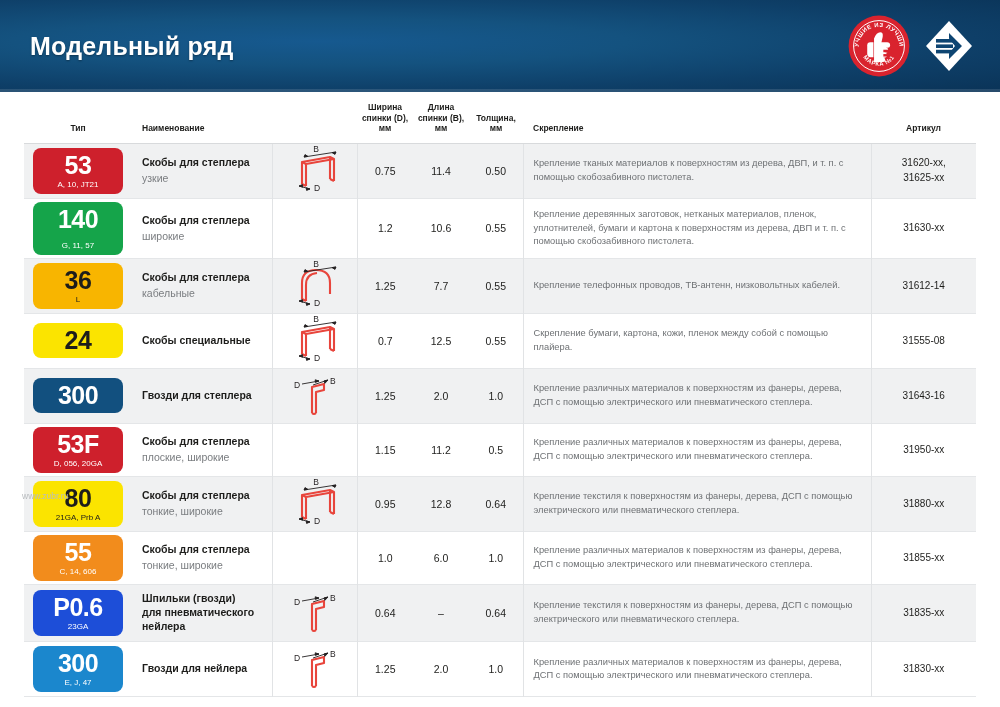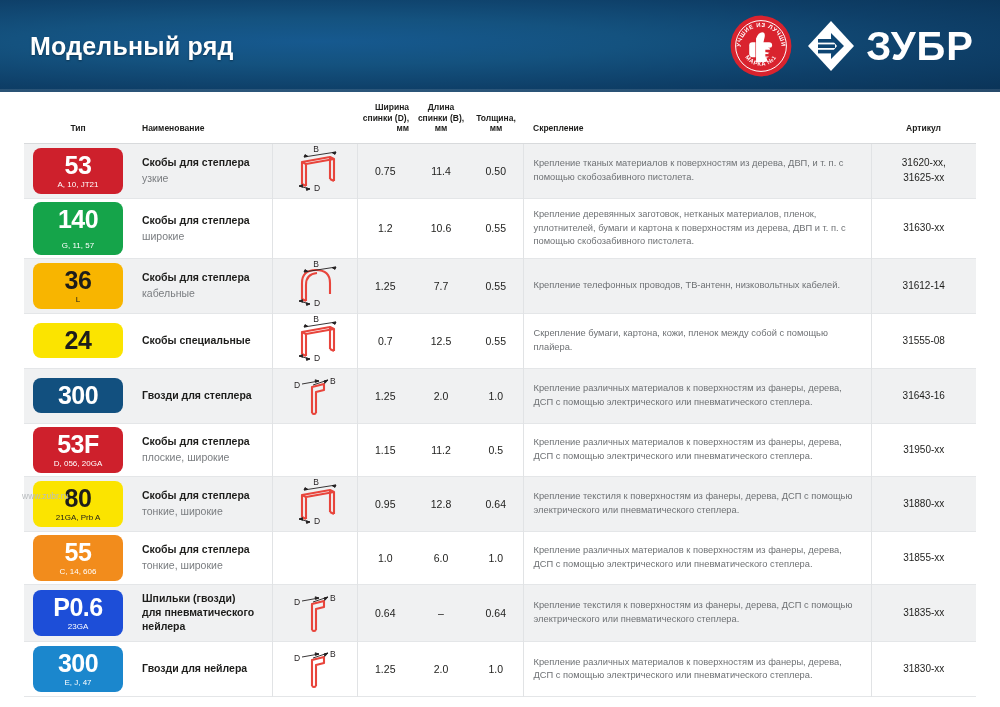--- a/index.html
+++ b/index.html
@@ -50,21 +50,21 @@
     font-weight: bold;
     color: #1d1d1b;
     padding: 10px 4px 9px 4px;
     vertical-align: bottom;
     line-height: 1.25;
     border-bottom: 1px solid #d8dadc;
   }
   th.c-type   { width: 108px; text-align:center; }
   th.c-name   { width: 140px; text-align:left; padding-left:10px;}
   th.c-pic    { width: 85px; }
-  th.c-w      { width: 56px; text-align:right; }
+  th.c-w      { width: 56px; text-align:center; }
   th.c-l      { width: 56px; text-align:center; }
   th.c-t      { width: 54px; text-align:center; }
   th.c-app    { width: 348px; text-align:left; padding-left:10px;}
   th.c-art    { width: 105px; text-align:center; }
 
   tbody tr.row-odd  { background:#f0f1f2; }
   tbody tr.row-even { background:#ffffff; }
 
   tbody td { vertical-align: middle; padding: 0; }
 
@@ -136,21 +136,20 @@
       <div class="wordmark">
         <svg width="50" height="54" viewBox="0 0 50 54">
           <polygon points="25,2 48,27 25,52 2,27" fill="#ffffff"></polygon>
           <g fill="#0e4572">
             <rect x="12" y="20" width="17" height="3.6"></rect>
             <rect x="12" y="25.4" width="17" height="3.6"></rect>
             <rect x="12" y="30.8" width="17" height="3.6"></rect>
             <polygon points="25,14 38,27 25,40 25,34.4 31,27 25,19.6"></polygon>
           </g>
         </svg>
-        <span class="zubr-text">ЗУБР</span>
       </div>
     </div>
   </div>
 
   <div class="table-wrap">
     <table class="spec">
       <colgroup>
         <col style="width:108px">
           <col style="width:140px">
           <col style="width:85px">

